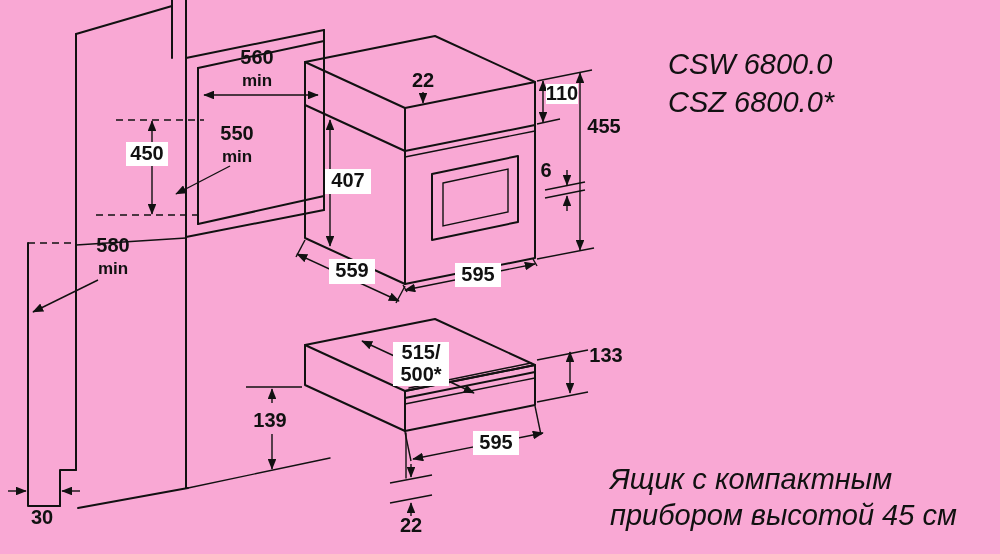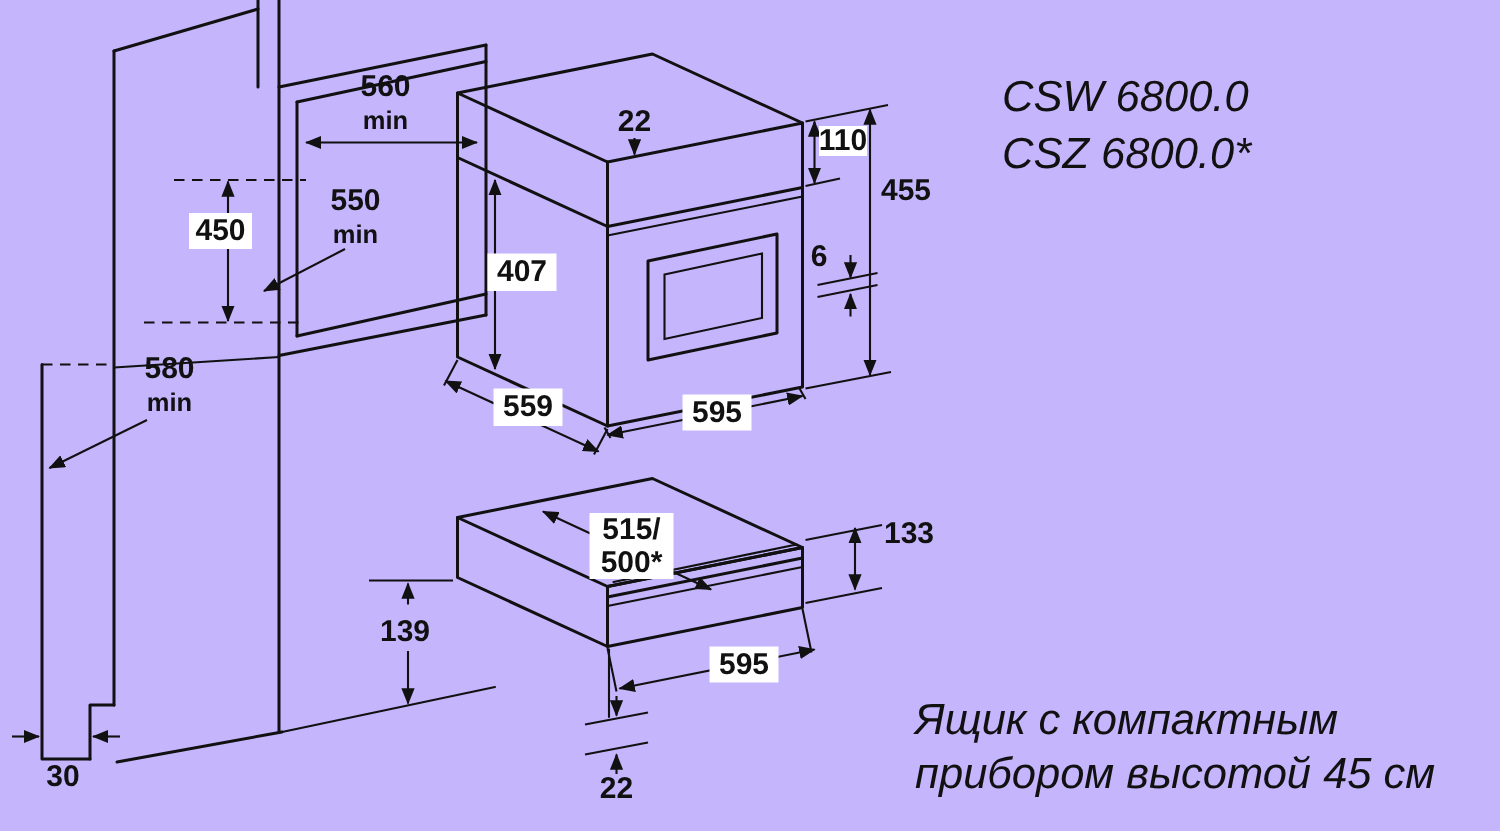--- a/index.html
+++ b/index.html
@@ -1,16 +1,16 @@
 <!DOCTYPE html>
 <html><head>
 <meta charset="utf-8">
 <style>
   html,body{margin:0;padding:0;background:#ffffff;}
-  .stage{width:1000px;height:554px;position:relative;background:#c4b5fd;overflow:hidden;}
+  .stage{width:1000px;height:554px;position:relative;background:#f9a8d4;overflow:hidden;}
   svg{display:block;}
   .edge{stroke:#111;stroke-width:2;fill:none;stroke-linejoin:round;stroke-linecap:round;}
   .thin{stroke:#111;stroke-width:1.4;fill:none;stroke-linecap:round;}
   .dash{stroke:#111;stroke-width:1.3;fill:none;stroke-dasharray:7 5;}
   .dimline{stroke:#111;stroke-width:1.4;fill:none;}
   .dim{font:bold 20px "Liberation Sans",sans-serif;fill:#111;text-anchor:middle;}
   .dimsm{font:bold 17px "Liberation Sans",sans-serif;fill:#111;text-anchor:middle;}
   .ital{font:italic 29px "Liberation Sans",sans-serif;fill:#111;}
   .bg{fill:#ffffff;stroke:none;}
 </style>

